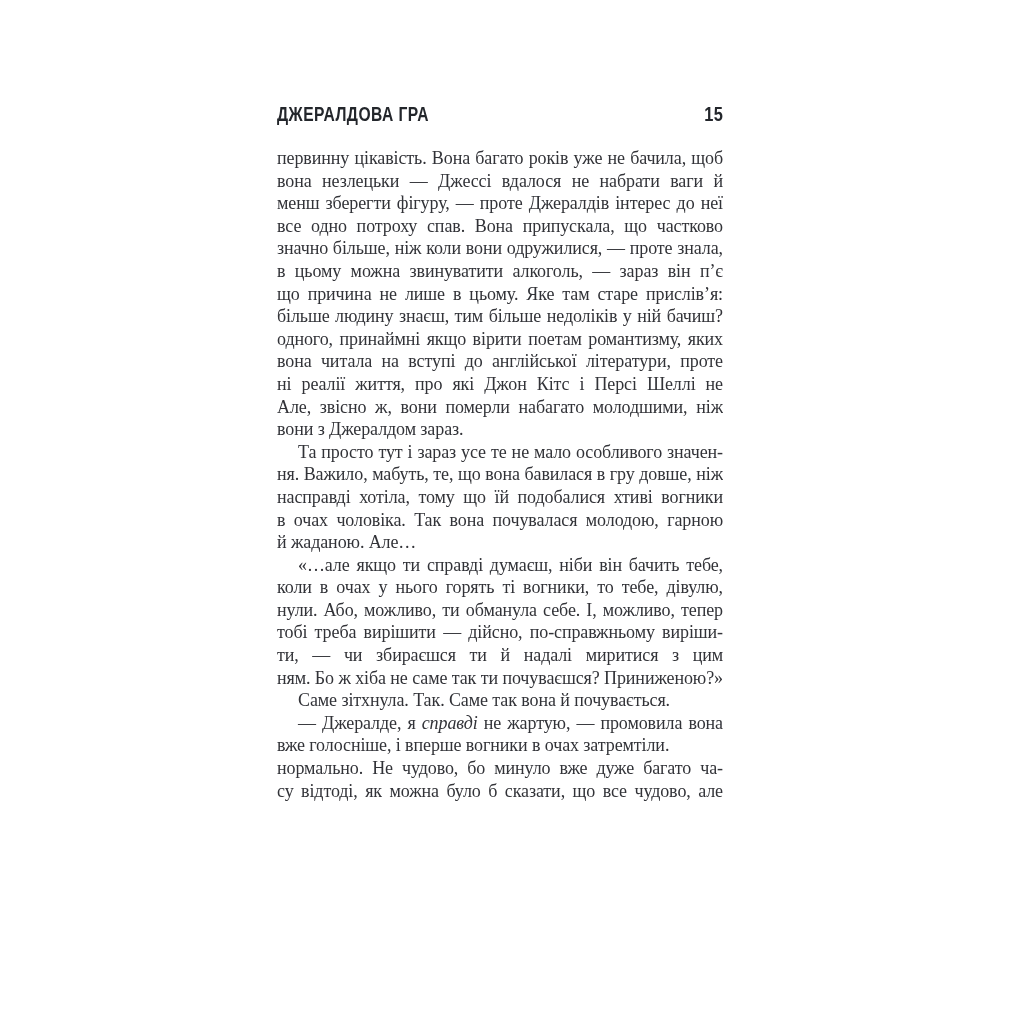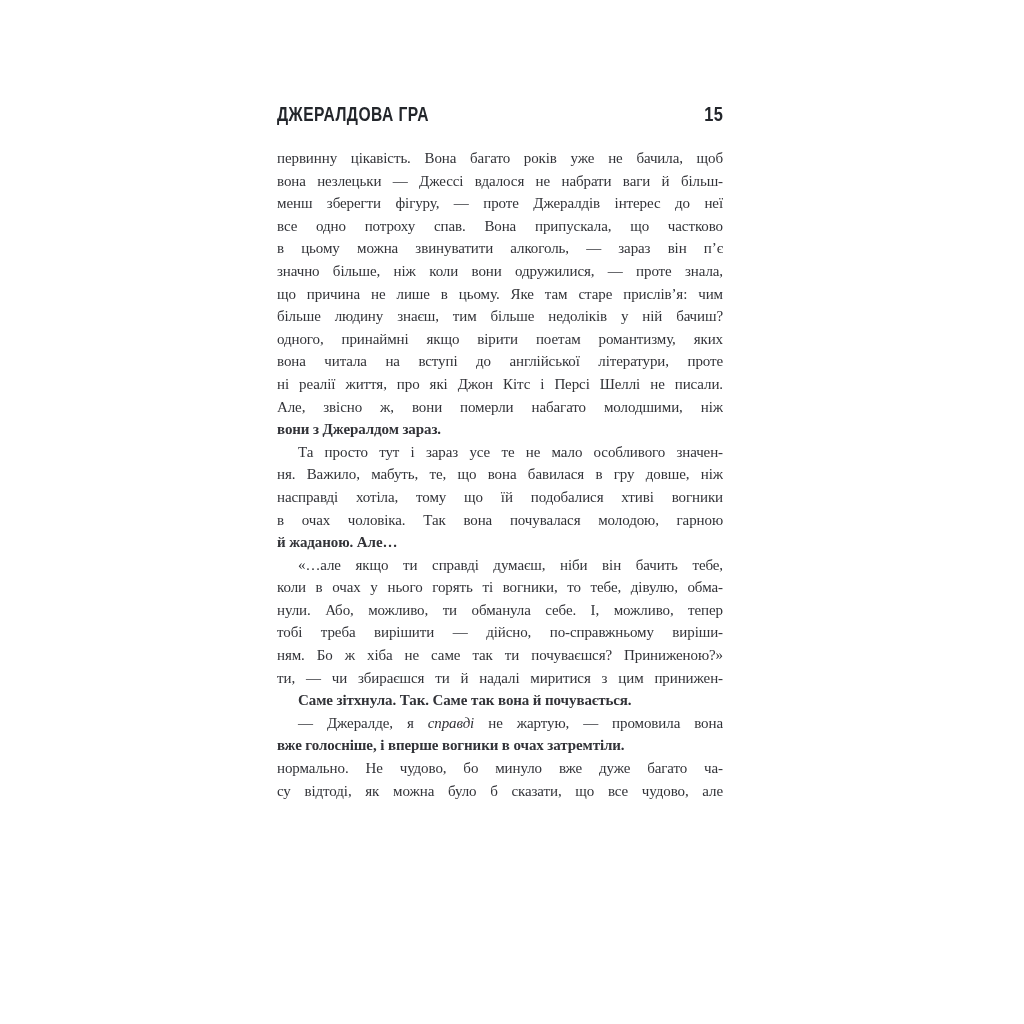--- a/index.html
+++ b/index.html
@@ -44,34 +44,33 @@
     top: 0;
     transform: scaleX(0.82);
     transform-origin: right center;
   }
   .textcol {
     position: absolute;
     left: 277px;
     top: 147px;
     width: 446px;
     color: #323338;
-    font-size: 15px;
+    font-size: 18px;
     line-height: 22.6px;
     letter-spacing: -0.1px;
   }
   .line {
     height: 22.6px;
     overflow: hidden;
     text-align: justify;
     text-align-last: justify;
   }
   .line.pend {
     text-align: left;
     text-align-last: left;
-    font-weight: bold;
   }
   .line.indent {
     text-indent: 21px;
   }
   .line i {
     font-style: italic;
   }
 </style>
 </head>
 <body>
@@ -79,39 +78,39 @@
 <div class="page">
   <div class="header-row">
     <span class="running-title">ДЖЕРАЛДОВА ГРА</span>
     <span class="page-num">15</span>
   </div>
   <div class="textcol" id="textcol">
       <div class="line">первинну цікавість. Вона багато років уже не бачила, щоб</div>
       <div class="line">вона незлецьки — Джессі вдалося не набрати ваги й більш-</div>
       <div class="line">менш зберегти фігуру, — проте Джералдів інтерес до неї</div>
       <div class="line">все одно потроху спав. Вона припускала, що частково</div>
+      <div class="line">значно більше, ніж коли вони одружилися, — проте знала,</div>
       <div class="line">в цьому можна звинуватити алкоголь, — зараз він п’є</div>
-      <div class="line">значно більше, ніж коли вони одружилися, — проте знала,</div>
       <div class="line">що причина не лише в цьому. Яке там старе прислів’я: чим</div>
       <div class="line">більше людину знаєш, тим більше недоліків у ній бачиш?</div>
       <div class="line">одного, принаймні якщо вірити поетам романтизму, яких</div>
       <div class="line">вона читала на вступі до англійської літератури, проте</div>
       <div class="line">ні реалії життя, про які Джон Кітс і Персі Шеллі не писали.</div>
       <div class="line">Але, звісно ж, вони померли набагато молодшими, ніж</div>
       <div class="line pend">вони з Джералдом зараз.</div>
       <div class="line indent">Та просто тут і зараз усе те не мало особливого значен-</div>
       <div class="line">ня. Важило, мабуть, те, що вона бавилася в гру довше, ніж</div>
       <div class="line">насправді хотіла, тому що їй подобалися хтиві вогники</div>
       <div class="line">в очах чоловіка. Так вона почувалася молодою, гарною</div>
       <div class="line pend">й жаданою. Але…</div>
       <div class="line indent">«…але якщо ти справді думаєш, ніби він бачить тебе,</div>
       <div class="line">коли в очах у нього горять ті вогники, то тебе, дівулю, обма-</div>
       <div class="line">нули. Або, можливо, ти обманула себе. І, можливо, тепер</div>
       <div class="line">тобі треба вирішити — дійсно, по-справжньому виріши-</div>
+      <div class="line">ти, — чи збираєшся ти й надалі миритися з цим принижен-</div>
       <div class="line">ням. Бо ж хіба не саме так ти почуваєшся? Приниженою?»</div>
-      <div class="line">ти, — чи збираєшся ти й надалі миритися з цим принижен-</div>
       <div class="line indent pend">Саме зітхнула. Так. Саме так вона й почувається.</div>
       <div class="line indent">— Джералде, я <i>справді</i> не жартую, — промовила вона</div>
       <div class="line pend">вже голосніше, і вперше вогники в очах затремтіли.</div>
       <div class="line">нормально. Не чудово, бо минуло вже дуже багато ча-</div>
       <div class="line">су відтоді, як можна було б сказати, що все чудово, але</div>
     </div>
 </div>
 
 </body></html>

